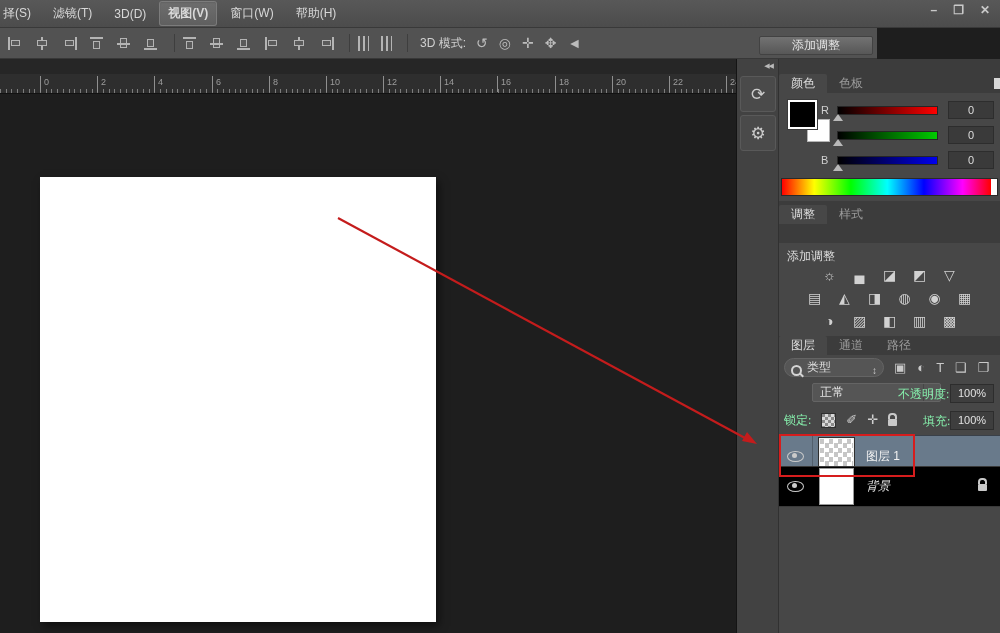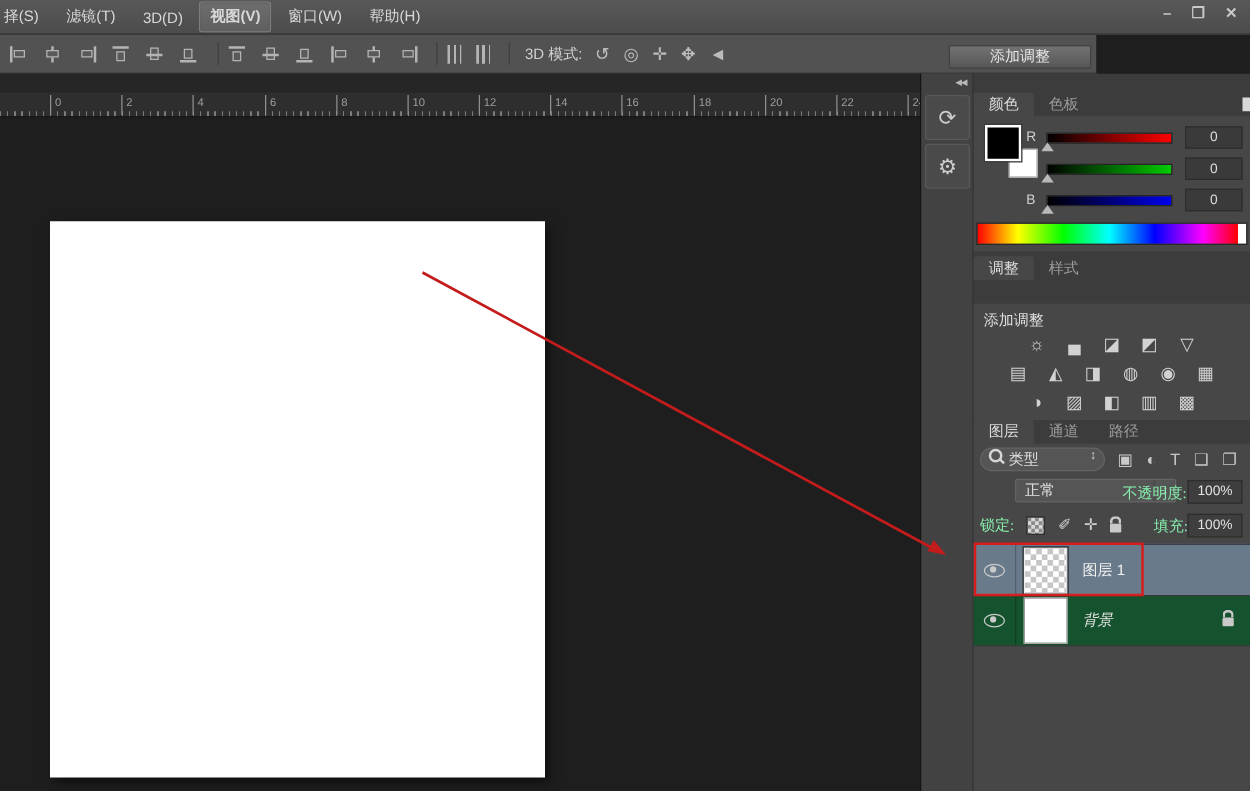--- a/index.html
+++ b/index.html
@@ -96,21 +96,21 @@
   .adjust-tabbar{top:146px;} .adjust-body{top:165px;height:106px;margin-top:19px;}
   .add-label{position:absolute;left:8px;top:5px;font-size:12px;color:#dedede;}
   .adj-rows{position:absolute;left:0;top:24px;width:221px;}
   .adj-row{display:flex;justify-content:center;gap:13px;margin-bottom:7px;}
   .adj-ic{color:#d2d2d2;font-size:14px;line-height:16px;width:17px;text-align:center;}
 
   
   .layers-tabbar{top:277px;} .layers-body{top:296px;height:278px;}
   .filter-pill{position:absolute;left:5px;top:3px;width:100px;height:19px;background:#555;
     border:1px solid #646464;border-radius:10px;box-sizing:border-box;display:flex;
-    align-items:flex-start;padding:0 6px;color:#dedede;font-size:12px;gap:5px;}
+    align-items:flex-end;padding:0 6px;color:#dedede;font-size:12px;gap:5px;}
   .magnifier{width:7px;height:7px;border:2px solid #d5d5d5;border-radius:50%;position:relative;flex:none;}
   .magnifier::after{content:'';position:absolute;width:5px;height:2px;background:#d5d5d5;
     right:-4px;bottom:-2px;transform:rotate(45deg);}
   .pill-updown{margin-left:auto;font-size:10px;color:#ccc;}
   .filter-kinds{position:absolute;left:115px;top:4px;display:flex;gap:11px;color:#c9c9c9;font-size:13px;line-height:17px;}
   .blend-select{position:absolute;left:5px;top:28px;width:129px;height:19px;background:#555;
     border:1px solid #646464;border-radius:2px;box-sizing:border-box;color:#e2e2e2;font-size:12px;
     display:flex;align-items:center;padding-left:7px;margin-left:28px;}
   .blend-updown{margin-left:auto;border-left:1px solid #464646;height:100%;width:16px;
     display:flex;align-items:center;justify-content:center;font-size:10px;color:#ccc;}
@@ -119,21 +119,21 @@
     color:#e2e2e2;font-size:11px;text-align:center;line-height:17px;}
   .lock-row{position:absolute;left:5px;top:55px;height:20px;display:flex;align-items:center;gap:10px;}
   .mini-checker{width:13px;height:13px;border:1px solid #2f2f2f;
     background:repeating-conic-gradient(#d9d9d9 0% 25%,#8a8a8a 0% 50%);background-size:6px 6px;}
   .lk-glyph{color:#cfcfcf;font-size:13px;line-height:14px;}
   .padlock{width:9px;height:7px;background:#c9c9c9;border-radius:1px;position:relative;margin-top:5px;}
   .padlock::before{content:'';position:absolute;width:5px;height:4px;border:2px solid #c9c9c9;
     border-bottom:none;border-radius:4px 4px 0 0;top:-6px;left:0px;}
   .layer-row{position:absolute;left:0;width:221px;display:flex;align-items:center;}
   .row1{top:80px;height:41px;background:#697a8b;border-top:1px solid #394049;}
-  .row2{top:121px;height:39px;background:#14532d;border-top:1px solid #383838;border-bottom:1px solid #3a3a3a;}
+  .row2{top:111px;height:39px;background:#000000;border-top:1px solid #383838;border-bottom:1px solid #3a3a3a;}
   .eye-cell{width:33px;height:100%;display:flex;align-items:center;justify-content:center;
     border-right:1px solid rgba(0,0,0,.22);flex:none;}
   .eye{width:15px;height:9px;border:1px solid #cacaca;border-radius:50%;position:relative;}
   .eye::after{content:'';position:absolute;width:5px;height:5px;border-radius:50%;background:#cacaca;left:4px;top:1px;}
   .thumb{width:35px;height:37px;margin-left:6px;flex:none;box-sizing:border-box;}
   .thumb.checker{background:repeating-conic-gradient(#fff 0% 25%,#c6c6c6 0% 50%);
     background-size:9px 9px;border:1px solid #f0f0f0;outline:1px solid #2e2e2e;}
   .thumb.white{background:#fff;border:1px solid #9a9a9a;}
   .layer-name{margin-left:12px;font-size:12px;color:#f1f1f1;}
   .row2 .layer-name{color:#e3e3e3;font-style:italic;}

